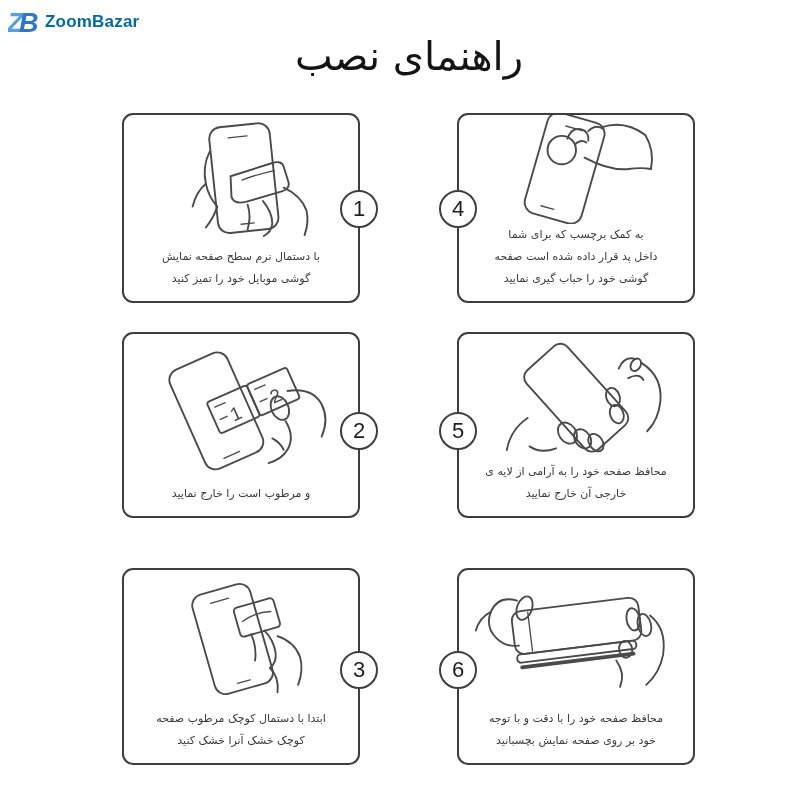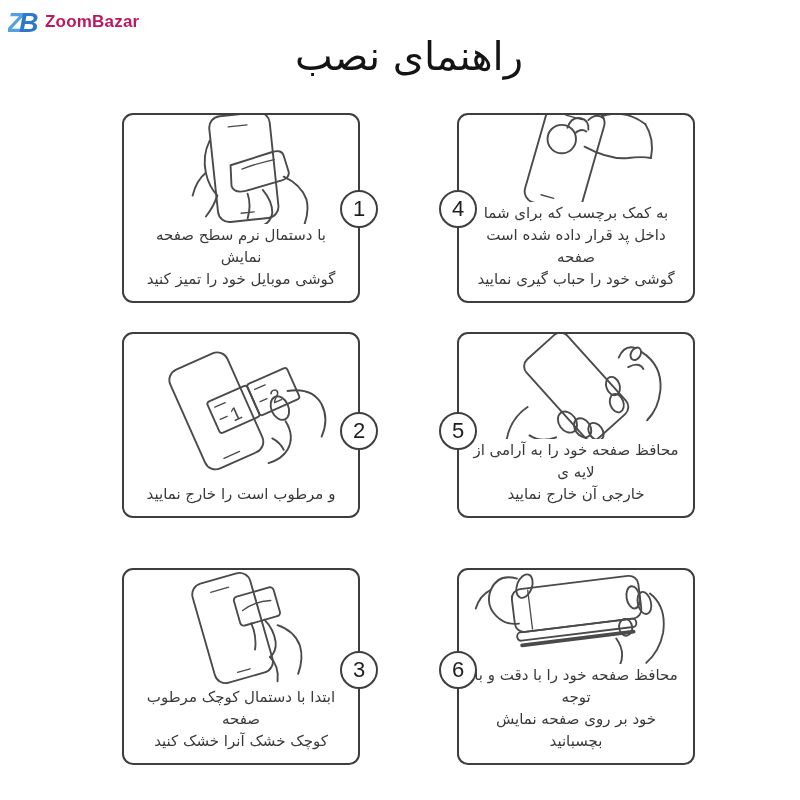--- a/index.html
+++ b/index.html
@@ -3,42 +3,42 @@
 <meta charset="utf-8">
 <style>
   html,body{margin:0;padding:0;}
   body{
     width:800px;height:800px;position:relative;background:#ffffff;
     font-family:"DejaVu Sans",sans-serif;overflow:hidden;
   }
   
   .logo{position:absolute;top:6px;left:8px;display:flex;align-items:center;gap:5px;}
   .logo svg{display:block;}
-  .brand{font-family:"Liberation Sans",sans-serif;font-size:17px;font-weight:700;color:#be185d;letter-spacing:.2px;}
+  .brand{font-family:"Liberation Sans",sans-serif;font-size:17px;font-weight:700;color:#0369a1;letter-spacing:.2px;}
   
   .page-title{
     position:absolute;top:33px;left:9px;width:100%;text-align:center;
     font-size:40px;color:#141414;direction:rtl;
   }
   
   .card{
     position:absolute;width:238px;background:#fff;
     border:2px solid #3e3e3e;border-radius:11px;box-sizing:border-box;
     display:flex;flex-direction:column;align-items:center;
   }
   .card .art-wrap{flex:1;width:100%;display:flex;align-items:center;justify-content:center;overflow:hidden;}
   .card svg.art{display:block;}
   .art *{stroke:#4a4a4a;fill:none;stroke-width:2;stroke-linecap:round;stroke-linejoin:round;}
   .art .thin{stroke-width:1.4;}
   .art .thick{stroke-width:4;}
   .art text{stroke:none;fill:#4a4a4a;font-family:"Liberation Sans",sans-serif;font-size:20px;}
   .caption{
     width:100%;box-sizing:border-box;padding:0 10px 11px 10px;
     text-align:center;direction:rtl;color:#393939;
-    font-size:15px;line-height:22px;
+    font-size:11px;line-height:22px;
   }
   .num-circle{
     position:absolute;width:34px;height:34px;border-radius:50%;
     border:2px solid #3e3e3e;background:#fff;z-index:5;
     display:flex;align-items:center;justify-content:center;
     font-family:"Liberation Sans",sans-serif;font-size:22px;color:#1e1e1e;
   }
   .num-right{right:-20px;}
   .num-left{left:-20px;}
   .row1 .num-circle{top:75px;}

